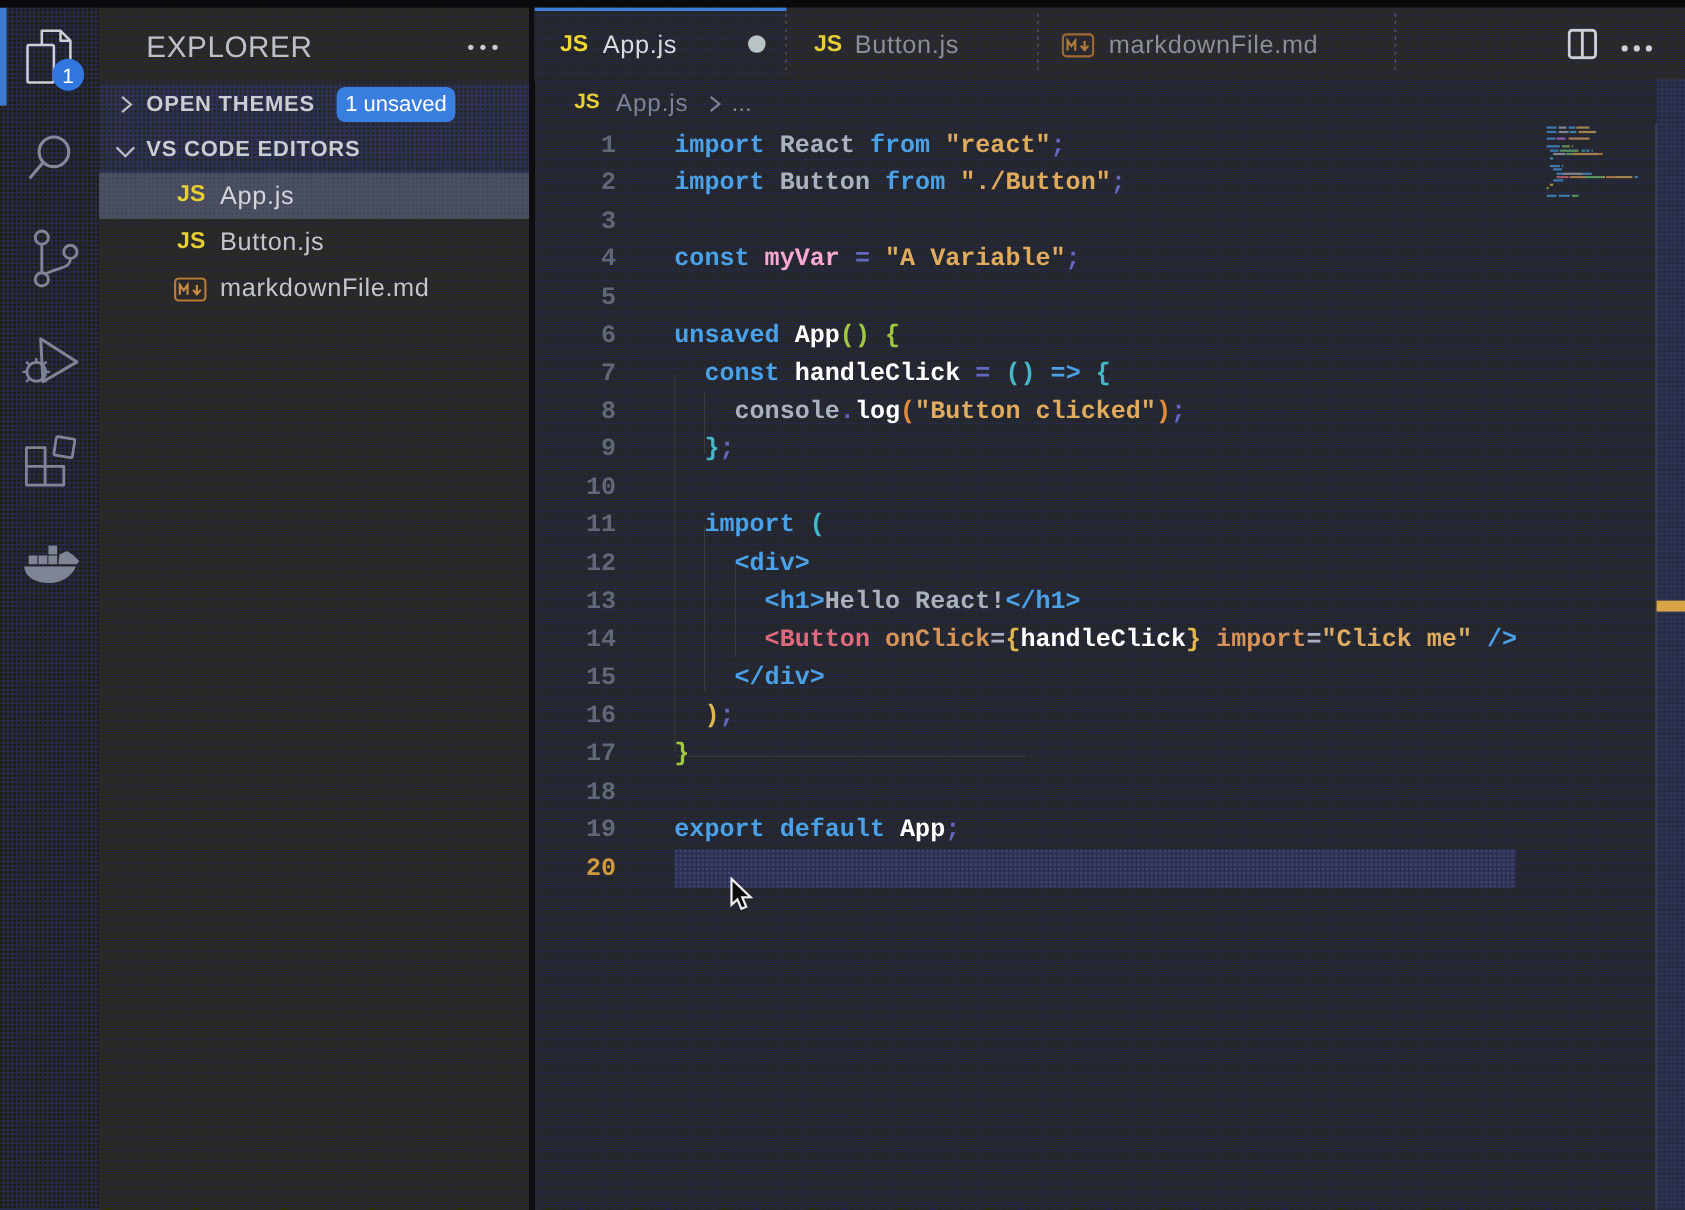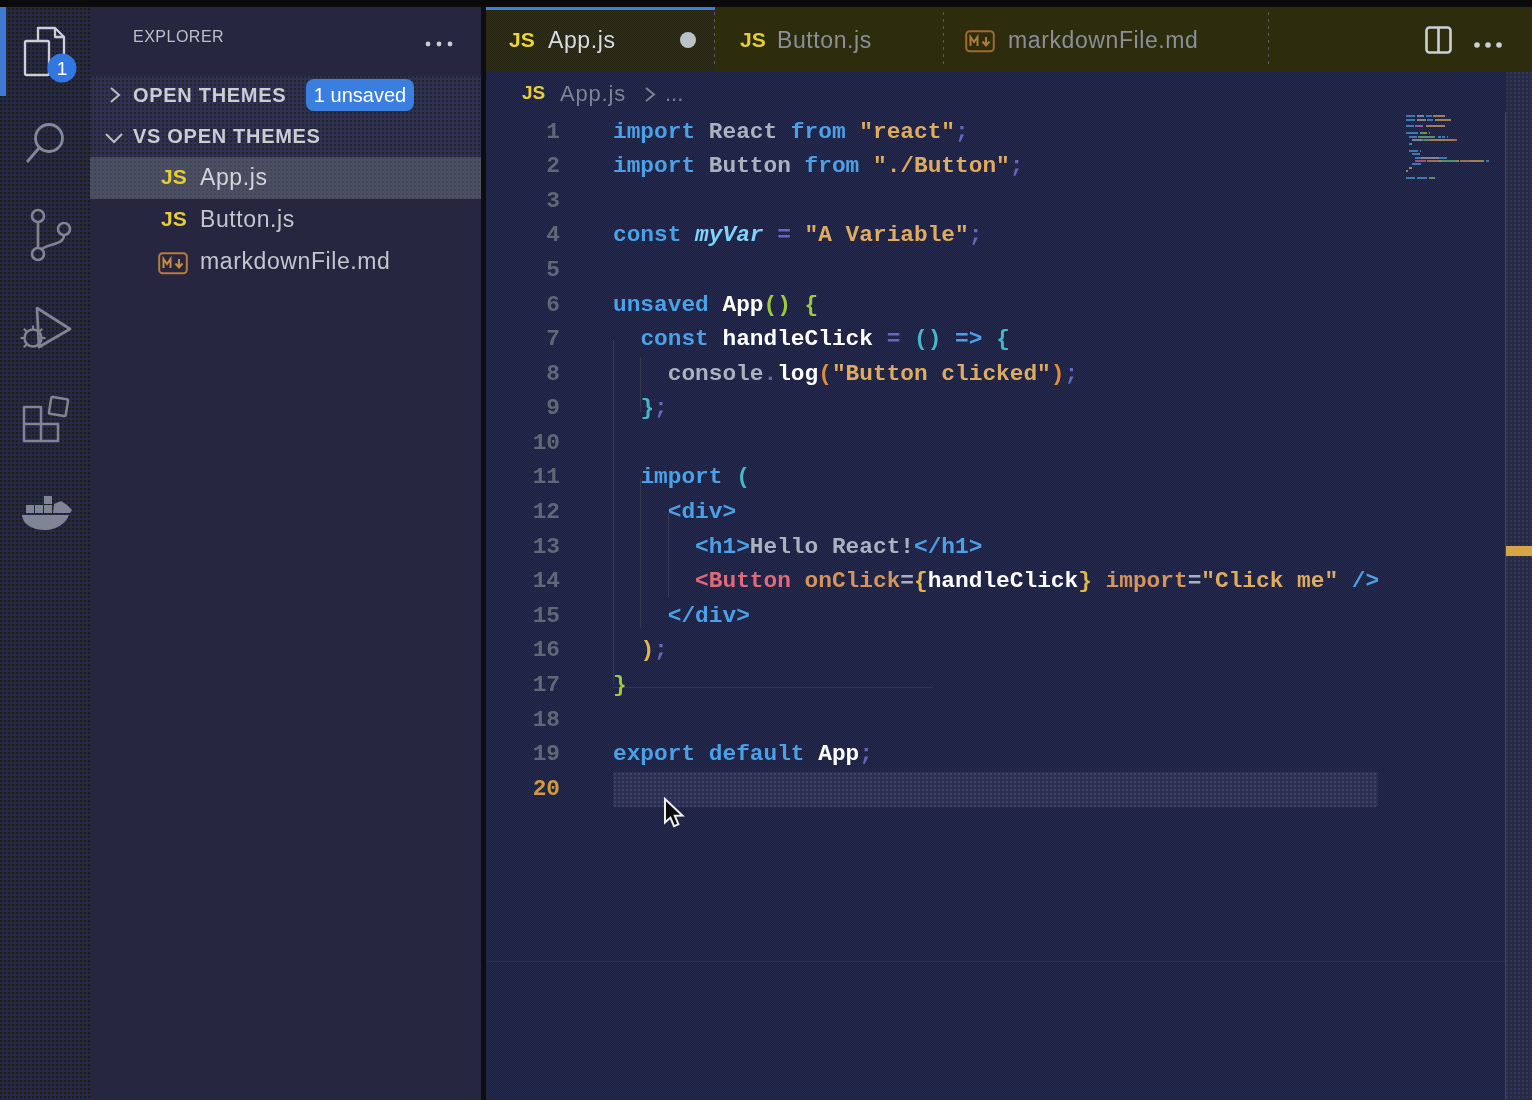--- a/index.html
+++ b/index.html
@@ -44,21 +44,21 @@
     background-color:#2c2f50;
     background-image: radial-gradient(circle at 2px 2px, #3c416e 1.2px, transparent 1.4px);
     background-size: 4px 4px;
   }
 
   
   .mono { font-family:"Liberation Mono", monospace; font-size:22.8px; line-height:34.58px; white-space:pre; font-weight:bold; }
   .c-blue   { color:#4aa1e8; }
   .c-str    { color:#dfab5e; }
   .c-ind    { color:#6468c0; }
-  .c-purp   { color:#7dd3fc;font-style:italic; }
+  .c-purp   { color:#f9a8d4; }
   .c-green  { color:#ffffff;margin-top:44px; }
   .c-teal   { color:#45b8c8; }
   .c-yg     { color:#9fc93e; }
   .c-yel    { color:#e0b84e; }
   .c-oran   { color:#e08c3c; }
   .c-red    { color:#e0697a; }
   .c-attr   { color:#d6945a; }
 </style>
 </head>
 <body>
@@ -124,21 +124,21 @@
       <rect x="24" y="4" width="8" height="8"></rect>
       <path d="M33 21 L34 12 L41 9 L47 13 L52 18 L50 21 Z"></path>
       <path d="M2 23 H49 C46 31 37 38 25 38 C13 38 5 33 3 27 C2.3 25.4 2 24 2 23 Z"></path>
     </g>
   </svg>
 </div>
 
 <div class="abs side-bg" style="left:90px; top:0; width:391px; height:1100px;"></div>
 <div class="abs" style="left:481px; top:0; width:5px; height:1100px; background:#0d0d10;"></div>
 
-<div class="abs" style="left:133px; top:28px; font-size:16px; color:#bcc0c8; letter-spacing:0.5px;">EXPLORER</div>
+<div class="abs" style="left:133px; top:28px; font-size:27px; color:#bcc0c8; letter-spacing:0.5px;">EXPLORER</div>
 <div class="abs" style="left:424px; top:36px;">
   <svg width="30" height="10">
       <circle cx="4" cy="4" r="2.4" fill="#c9ccd2"></circle>
       <circle cx="15" cy="4" r="2.4" fill="#c9ccd2"></circle>
       <circle cx="26" cy="4" r="2.4" fill="#c9ccd2"></circle>
     </svg>
 </div>
 
 <div class="abs navy-bg" style="left:90px; top:76px; width:391px; height:81px;"></div>
 <div class="abs" style="left:105px; top:85px;">
@@ -146,21 +146,21 @@
       <polyline points="6,3 14,10 6,17" fill="none" stroke="#b9bdc5" stroke-width="2.1"></polyline>
     </svg>
 </div>
 <div class="abs" style="left:133px; top:84px; font-size:20px; font-weight:bold; color:#c9cdd4; letter-spacing:0.7px;">OPEN THEMES</div>
 <div class="abs" style="left:306px; top:79px; width:108px; height:32px; background:#3a7fe0; border-radius:8px; text-align:center; line-height:32px; font-size:20px; color:#fff;">1 unsaved</div>
 <div class="abs" style="left:103px; top:128px;">
   <svg width="22" height="20">
       <polyline points="3,6 11,14 19,6" fill="none" stroke="#b9bdc5" stroke-width="2.1"></polyline>
     </svg>
 </div>
-<div class="abs" style="left:133px; top:125px; font-size:20px; font-weight:bold; color:#c9cdd4; letter-spacing:0.7px;">VS OPEN THEMES</div>
+<div class="abs" style="left:133px; top:125px; font-size:20px; font-weight:bold; color:#c9cdd4; letter-spacing:0.7px;">VS CODE EDITORS</div>
 
 <div class="abs sel-bg" style="left:90px; top:157px; width:391px; height:42px;"></div>
 <div class="abs" style="left:161px; top:165px; font-size:21px; font-weight:bold; color:#e8ce35;">JS</div>
 <div class="abs" style="left:200px; top:164px; font-size:23px; letter-spacing:0.6px; color:#d2d5da;">App.js</div>
 
 <div class="abs" style="left:161px; top:207px; font-size:21px; font-weight:bold; color:#e8ce35;">JS</div>
 <div class="abs" style="left:200px; top:206px; font-size:23px; letter-spacing:0.6px; color:#c3c6cc;">Button.js</div>
 
 <svg class="abs" style="left:158px; top:252px;" width="30" height="23" viewBox="0 0 30 23">
   <rect x="1.2" y="1.2" width="27.6" height="20" rx="3.5" fill="none" stroke="#b97a3a" stroke-width="2"></rect>

